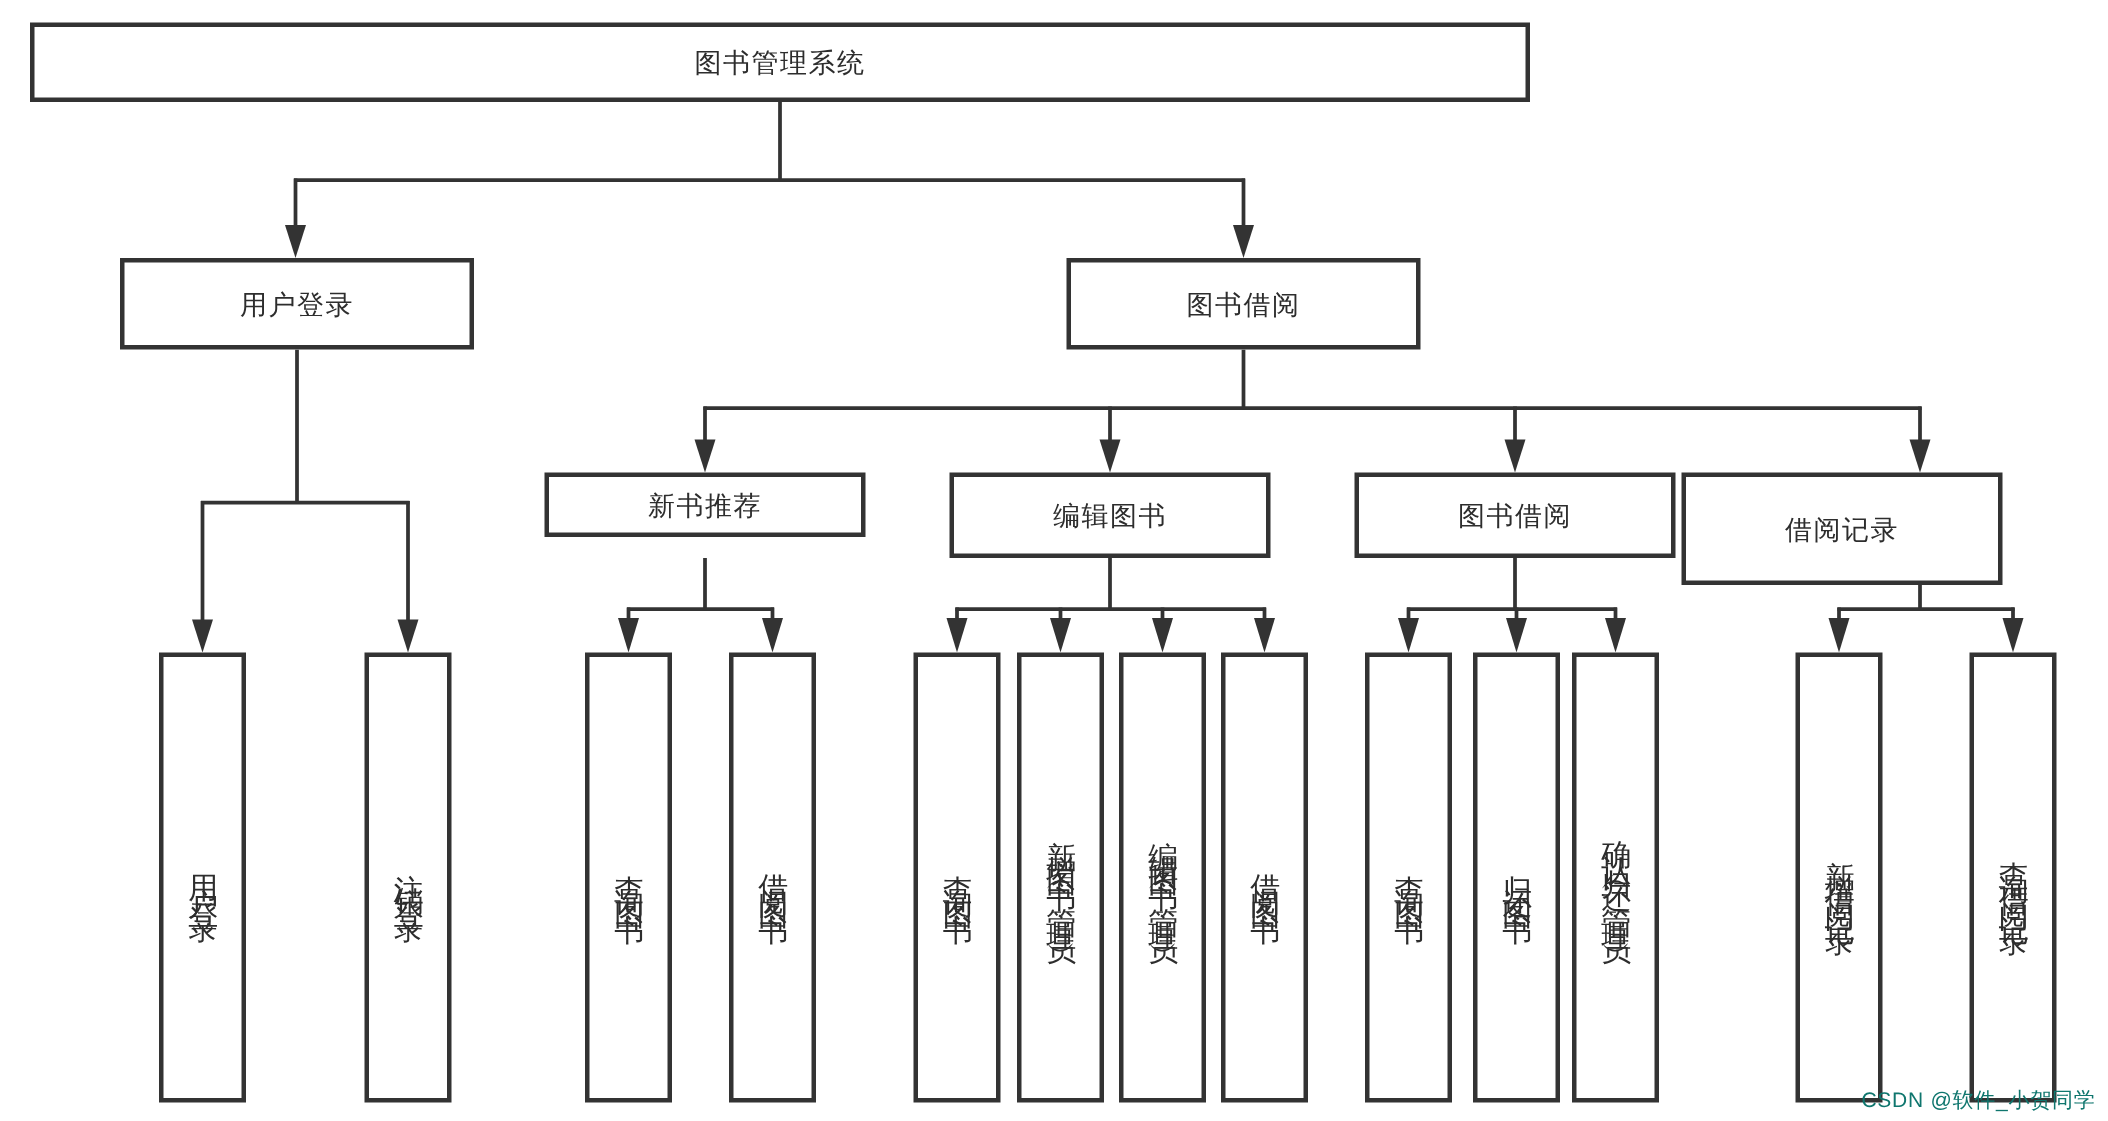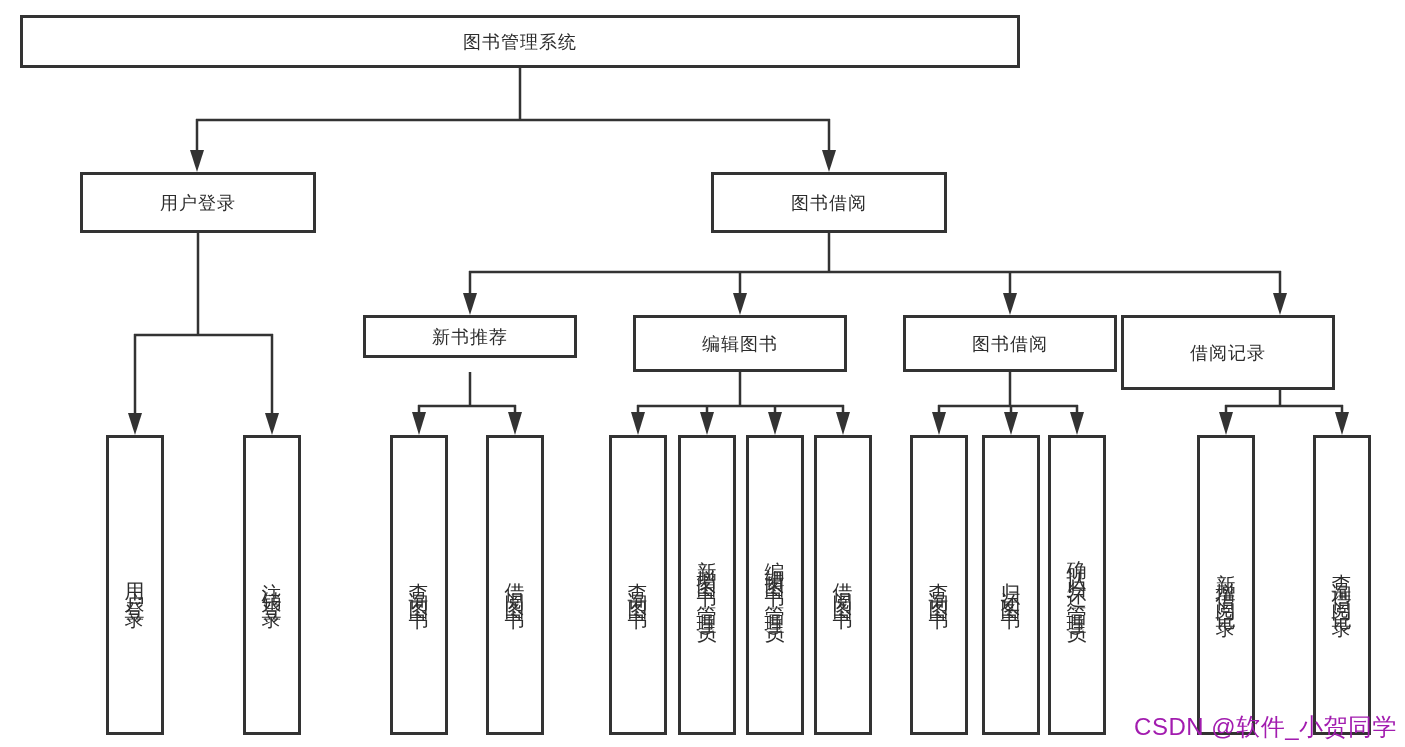--- a/index.html
+++ b/index.html
@@ -32,22 +32,22 @@
   .box.v span {
     writing-mode:vertical-lr;
     text-orientation:mixed;
     font-size:20px;
     letter-spacing:9px;
     line-height:1;
   }
   .watermark {
     position:absolute;
     right:8px; bottom:4px;
-    font-size:24px;
-    color:#a21caf;
+    font-size:14px;
+    color:#0f766e;
     letter-spacing:0.5px;
     z-index:5;
     white-space:nowrap;
   }
 </style>
 </head>
 <body>
 
 <div class="canvas">
 

